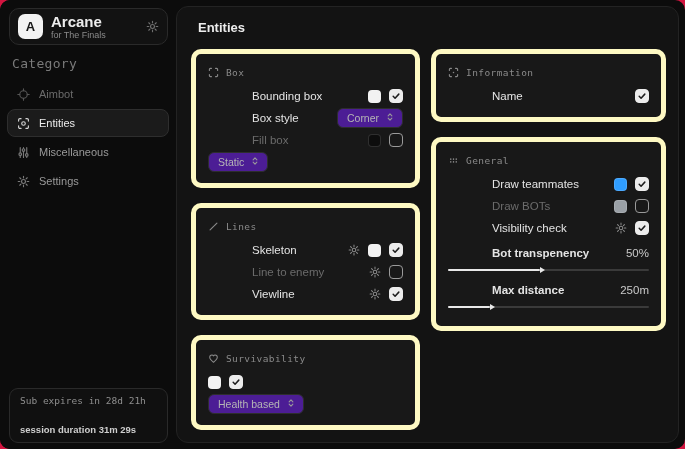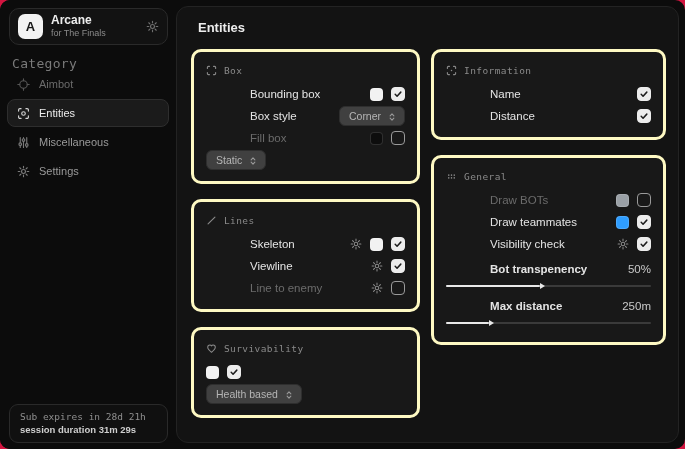--- a/index.html
+++ b/index.html
@@ -13,71 +13,71 @@
   .brand-card {
     position:absolute; left:9px; top:8px; right:7px; height:37px;
     border:1px solid #2a2a2a; border-radius:10px; background:#121212;
     display:flex; align-items:center; padding:0 8px; gap:8px;
   }
   .logo {
     width:25px; height:25px; border-radius:7px; background:#f2f2f2; color:#161616;
     display:flex; align-items:center; justify-content:center; font-weight:bold; font-size:13px;
   }
   .brand-text { flex:1; line-height:1.15; }
-  .brand-title { font-size:12px; font-weight:bold; color:#ededed; }
+  .brand-title { font-size:15px; font-weight:bold; color:#ededed; }
   .brand-sub { font-size:9px; color:#8a8a8a; }
   .brand-gear { color:#6f6f6f; display:flex; }
   .category { position:absolute; left:12px; top:56px; font-family:"DejaVu Sans Mono", monospace; font-size:13px; color:#7a7a7a; letter-spacing:0.3px; }
-  .nav { position:absolute; left:7px; right:6px; top:70px; display:flex; flex-direction:column; gap:1px; }
+  .nav { position:absolute; left:7px; right:6px; top:80px; display:flex; flex-direction:column; gap:1px; }
   .nav-item {
     display:flex; align-items:center; gap:9px; height:28px; padding:0 9px;
     border-radius:8px; border:1px solid transparent; color:#9a9a9a; font-size:11px; cursor:pointer;
   }
   .nav-item .nico { display:flex; color:#7a7a7a; }
   .nav-item.dim { color:#6b6b6b; } .nav-item.dim .nico { color:#565656; }
   .nav-item.active { background:#1b1b1b; border-color:#2e2e2e; color:#ececec; }
   .nav-item.active .nico { color:#d5d5d5; }
   .sidebar-footer {
     position:absolute; left:9px; right:7px; bottom:6px; border:1px solid #2a2a2a; border-radius:9px;
     background:#101010; padding:6px 10px 7px;
   }
   .foot-line1 { font-family:"DejaVu Sans Mono", monospace; font-size:9.5px; color:#8f8f8f; white-space:nowrap; }
-  .foot-line2 { font-size:9.5px; font-weight:bold; color:#cfcfcf; margin-top:2px; white-space:nowrap; }
+  .foot-line2 { font-size:9.5px; font-weight:bold; color:#cfcfcf; margin-top:18px; white-space:nowrap; }
   
   .main {
     position:absolute; left:176px; top:6px; right:6px; bottom:6px;
     background:#131313; border:1px solid #232323; border-radius:12px; padding:13px 12px 12px 12px;
   }
   .page-title { font-size:13px; font-weight:bold; color:#ededed; margin-left:9px; }
   .columns { display:flex; gap:11px; margin-top:14px; margin-left:2px; }
   .col { display:flex; flex-direction:column; gap:15px; }
   .col-left { width:234px; } .col-right { width:240px; }
   .card {
-    background:#181818; border:3px solid #fef9c3; border-radius:10px; padding:9px 12px 10px;
+    background:#181818; border:5px solid #fef9c3; border-radius:10px; padding:9px 12px 10px;
   }
   .card-header {
     display:flex; align-items:center; gap:7px; height:18px; margin-bottom:4px;
     font-family:"DejaVu Sans Mono", monospace; font-size:9.5px; color:#8a8a8a; letter-spacing:0.4px;
   }
   .card-header .hico { display:flex; color:#8a8a8a; }
   .row { display:flex; align-items:center; height:22px; }
   .lbl { flex:1; font-size:11.5px; color:#e4e4e4;padding-left:44px; }
   .row.dim .lbl { color:#6b6b6b; }
   .controls { display:flex; align-items:center; gap:8px; }
   .swatch { width:13px; height:13px; border-radius:4px; border:1px solid rgba(255,255,255,0.14); cursor:pointer; }
   .checkbox {
     width:14px; height:14px; border-radius:4px; border:1.5px solid #9a9a9a;
     display:flex; align-items:center; justify-content:center; cursor:pointer;
   }
   .checkbox.checked { background:#ececec; border-color:#ececec; }
   .checkbox .check { display:none; width:10px; height:10px; stroke:#1c1c1c; stroke-width:2.4; fill:none; }
   .checkbox.checked .check { display:block; }
   .gearbtn { display:flex; color:#8a8a8a; cursor:pointer; }
   .dropdown {
-    display:flex; align-items:flex-end; gap:6px; background:#404040; border:1px solid #2e2e2e;
+    display:flex; align-items:flex-start; gap:6px; background:#4c1d95; border:1px solid #2e2e2e;
     border-radius:6px; padding:3px 7px 3px 9px; color:#b5b5b5; font-size:10.5px;
     font-family:"Liberation Sans", sans-serif; cursor:pointer;
   }
   .dropdown .dico { display:flex; color:#9a9a9a; }
   .valtext { font-size:11.5px; color:#c9c9c9; }
   .slider { height:10px; display:flex; align-items:center; margin:1px 0 4px; cursor:pointer; }
   .slider-track { position:relative; width:100%; height:2px; background:#3a3a3a; border-radius:2px; }
   .slider-fill { position:relative; height:2px; background:#e8e8e8; border-radius:2px; }
   .slider-fill::after {
     content:''; position:absolute; right:-5px; top:50%; transform:translateY(-50%);
@@ -239,48 +239,48 @@
               </span>
               <span class="swatch" style="background: rgb(242, 242, 242);"></span>
               <span class="checkbox checked">
                 <svg class="check" viewBox="0 0 16 16">
                     <path d="M3.5 8.5l3 3 6-6.5"></path>
                   </svg>
               </span>
             </span>
           </div>
 
-          <div class="row">
-            <span class="lbl">Viewline</span>
+          <div class="row dim">
+            <span class="lbl">Line to enemy</span>
             <span class="controls">
               <span class="gearbtn">
                 <svg width="12" height="12" viewBox="0 0 16 16" fill="none" stroke="currentColor" stroke-width="1.4">
                   <circle cx="8" cy="8" r="2.4"></circle>
                     <path d="M8 1.5v2M8 12.5v2M1.5 8h2M12.5 8h2M3.4 3.4l1.4 1.4M11.2 11.2l1.4 1.4M12.6 3.4l-1.4 1.4M4.8 11.2l-1.4 1.4"></path>
                 </svg>
               </span>
-              <span class="checkbox checked">
-                <svg class="check" viewBox="0 0 16 16">
-                    <path d="M3.5 8.5l3 3 6-6.5"></path>
-                  </svg>
-              </span>
-            </span>
-          </div>
-
-          <div class="row dim">
-            <span class="lbl">Line to enemy</span>
+              <span class="checkbox">
+                
+              </span>
+            </span>
+          </div>
+
+          <div class="row">
+            <span class="lbl">Viewline</span>
             <span class="controls">
               <span class="gearbtn">
                 <svg width="12" height="12" viewBox="0 0 16 16" fill="none" stroke="currentColor" stroke-width="1.4">
                   <circle cx="8" cy="8" r="2.4"></circle>
                     <path d="M8 1.5v2M8 12.5v2M1.5 8h2M12.5 8h2M3.4 3.4l1.4 1.4M11.2 11.2l1.4 1.4M12.6 3.4l-1.4 1.4M4.8 11.2l-1.4 1.4"></path>
                 </svg>
               </span>
-              <span class="checkbox">
-                
+              <span class="checkbox checked">
+                <svg class="check" viewBox="0 0 16 16">
+                    <path d="M3.5 8.5l3 3 6-6.5"></path>
+                  </svg>
               </span>
             </span>
           </div>
         </div>
 
         <div class="card">
           <div class="card-header">
             <span class="hico">
               <svg width="11" height="11" viewBox="0 0 16 16" fill="none" stroke="currentColor" stroke-width="1.5">
                 <path d="M8 13.5C5 11 2.5 8.8 2.5 6.2 2.5 4.4 4 3 5.7 3c1 0 1.9.5 2.3 1.2C8.4 3.5 9.3 3 10.3 3 12 3 13.5 4.4 13.5 6.2c0 2.6-2.5 4.8-5.5 7.3z"></path>
@@ -330,65 +330,55 @@
             <span class="lbl">Name</span>
             <span class="controls">
               <span class="checkbox checked">
                 <svg class="check" viewBox="0 0 16 16">
                     <path d="M3.5 8.5l3 3 6-6.5"></path>
                   </svg>
               </span>
             </span>
           </div>
 
-          <div class="row">
-            <span class="lbl">Distance</span>
-            <span class="controls">
-              <span class="checkbox checked">
-                <svg class="check" viewBox="0 0 16 16">
-                    <path d="M3.5 8.5l3 3 6-6.5"></path>
-                  </svg>
-              </span>
-            </span>
-          </div>
         </div>
 
         <div class="card">
           <div class="card-header">
             <span class="hico">
               <svg width="11" height="11" viewBox="0 0 16 16" fill="currentColor" stroke="none">
                 <circle cx="4" cy="6" r="1.1"></circle>
                   <circle cx="8" cy="6" r="1.1"></circle>
                   <circle cx="12" cy="6" r="1.1"></circle>
                 <circle cx="4" cy="10" r="1.1"></circle>
                   <circle cx="8" cy="10" r="1.1"></circle>
                   <circle cx="12" cy="10" r="1.1"></circle>
               </svg>
             </span>
             <span>General</span>
           </div>
 
+          <div class="row">
+            <span class="lbl">Draw teammates</span>
+            <span class="controls">
+              <span class="swatch" style="background: rgb(47, 157, 255);"></span>
+              <span class="checkbox checked">
+                <svg class="check" viewBox="0 0 16 16">
+                    <path d="M3.5 8.5l3 3 6-6.5"></path>
+                  </svg>
+              </span>
+            </span>
+          </div>
+
           <div class="row dim">
             <span class="lbl">Draw BOTs</span>
             <span class="controls">
               <span class="swatch" style="background: rgb(154, 160, 166);"></span>
               <span class="checkbox">
                 
-              </span>
-            </span>
-          </div>
-
-          <div class="row">
-            <span class="lbl">Draw teammates</span>
-            <span class="controls">
-              <span class="swatch" style="background: rgb(47, 157, 255);"></span>
-              <span class="checkbox checked">
-                <svg class="check" viewBox="0 0 16 16">
-                    <path d="M3.5 8.5l3 3 6-6.5"></path>
-                  </svg>
               </span>
             </span>
           </div>
 
           <div class="row">
             <span class="lbl">Visibility check</span>
             <span class="controls">
               <span class="gearbtn">
                 <svg width="12" height="12" viewBox="0 0 16 16" fill="none" stroke="currentColor" stroke-width="1.4">
                   <circle cx="8" cy="8" r="2.4"></circle>

